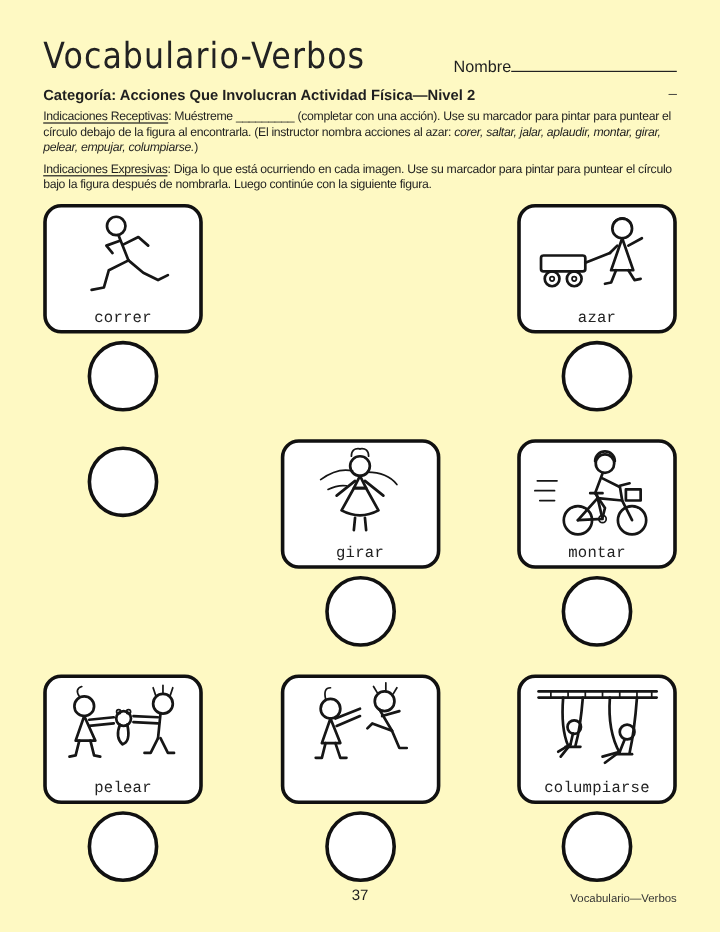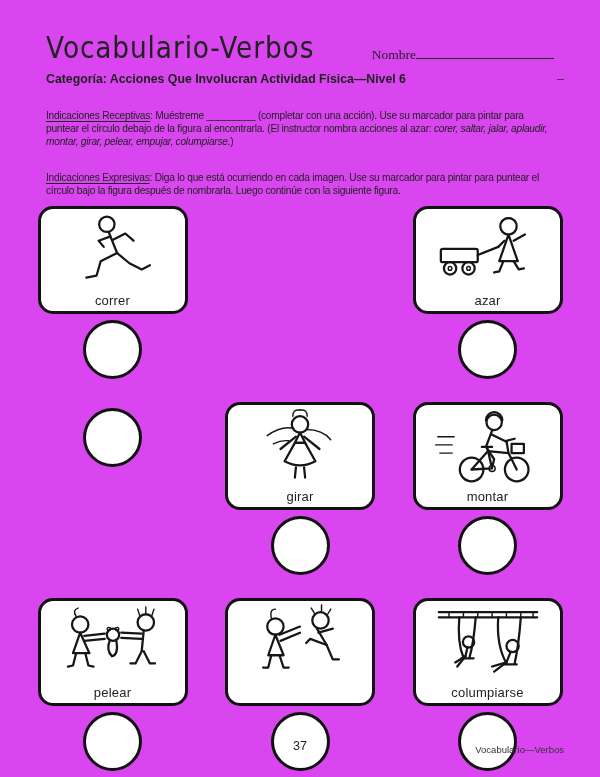--- a/index.html
+++ b/index.html
@@ -1,43 +1,43 @@
 <!DOCTYPE html>
 <html><head>
 <meta charset="utf-8">
 <style>
   html,body{margin:0;padding:0;background:#e8e8e8;}
   .page{
-    width:600px;height:777px;background:#d946ef;position:relative;
-    box-sizing:border-box;padding:0 46px;margin:0 auto;overflow:hidden;
+    width:600px;height:777px;background:#fef9c3;position:relative;
+    box-sizing:border-box;padding:0 36px;margin:0 auto;overflow:hidden;
     font-family:"Liberation Sans",sans-serif;color:#1f1f1f;
   }
   
   .hdr{display:flex;justify-content:space-between;align-items:flex-end;margin-top:30px;}
   .title{
     font-family:"DejaVu Sans",sans-serif;font-size:30px;font-weight:400;
     letter-spacing:1px;transform:scaleX(.88);transform-origin:left bottom;
     white-space:nowrap;color:#222;
   }
-  .name-field{font-size:13.5px;white-space:nowrap;padding-bottom:2px;font-family:Liberation Serif, serif;}
+  .name-field{font-size:13.5px;white-space:nowrap;padding-bottom:2px;}
   .name-line{display:inline-block;width:138px;border-bottom:1.4px solid #222;height:12px;vertical-align:baseline;}
   .stray{position:absolute;right:36px;top:66px;font-size:12px;color:#333;}
   
   .category{font-size:12.3px;font-weight:bold;margin:7px 0 0 0;}
-  .instr{font-size:10.2px;letter-spacing:-.25px;line-height:13px;margin:23px 0 0 0;}
+  .instr{font-size:10.2px;letter-spacing:-.25px;line-height:13px;margin:5px 0 0 0;}
   .instr .lbl{text-decoration:underline;text-underline-offset:1.5px;}
   .instr .it{font-style:italic;}
   
   .grid{margin-top:9px;}
   .row{display:flex;justify-content:space-between;margin-bottom:23px;}
   .unit{width:133px;display:flex;flex-direction:column;align-items:center;}
   .card{
-    width:150px;height:108px;box-sizing:border-box;border:3px solid #111;
+    width:133px;height:108px;box-sizing:border-box;border:3px solid #111;
     border-radius:15px;position:relative;display:flex;align-items:flex-start;
-    justify-content:center;background:#fff;
+    justify-content:center;background:#fff;font-family:Liberation Mono, monospace;
   }
   .card svg{margin-top:3px;}
   .card .cap{
     position:absolute;bottom:3px;left:0;right:0;text-align:center;
     font-size:13px;color:#222;letter-spacing:.2px;
   }
   .dot{
     width:53px;height:53px;border:3px solid #111;border-radius:50%;
     margin-top:6px;box-sizing:content-box;background:#fff;
   }
@@ -56,21 +56,21 @@
 <div class="page">
 
   <div class="hdr">
     <div class="title">Vocabulario-Verbos</div>
     <div class="name-field">
       <span>Nombre</span><span class="name-line"></span>
     </div>
   </div>
   <div class="stray">_</div>
 
-  <p class="category">Categoría: Acciones Que Involucran Actividad Física—Nivel 6</p>
+  <p class="category">Categoría: Acciones Que Involucran Actividad Física—Nivel 2</p>
 
   <p class="instr">
     <span class="lbl">Indicaciones Receptivas</span><span>:  </span><span>Muéstreme _________ (completar con una acción).  Use su marcador para pintar para puntear el círculo debajo de la figura al encontrarla.  (El instructor nombra acciones al azar:  </span><span class="it">corer, saltar, jalar, aplaudir, montar, girar, pelear, empujar, columpiarse.</span><span>)</span>
   </p>
 
   <p class="instr">
     <span class="lbl">Indicaciones Expresivas</span><span>:  </span><span>Diga lo que está ocurriendo en cada imagen.  Use su marcador para pintar para puntear el círculo bajo la figura después de nombrarla.  Luego continúe con la siguiente figura.</span>
   </p>
 
   <div class="grid">

